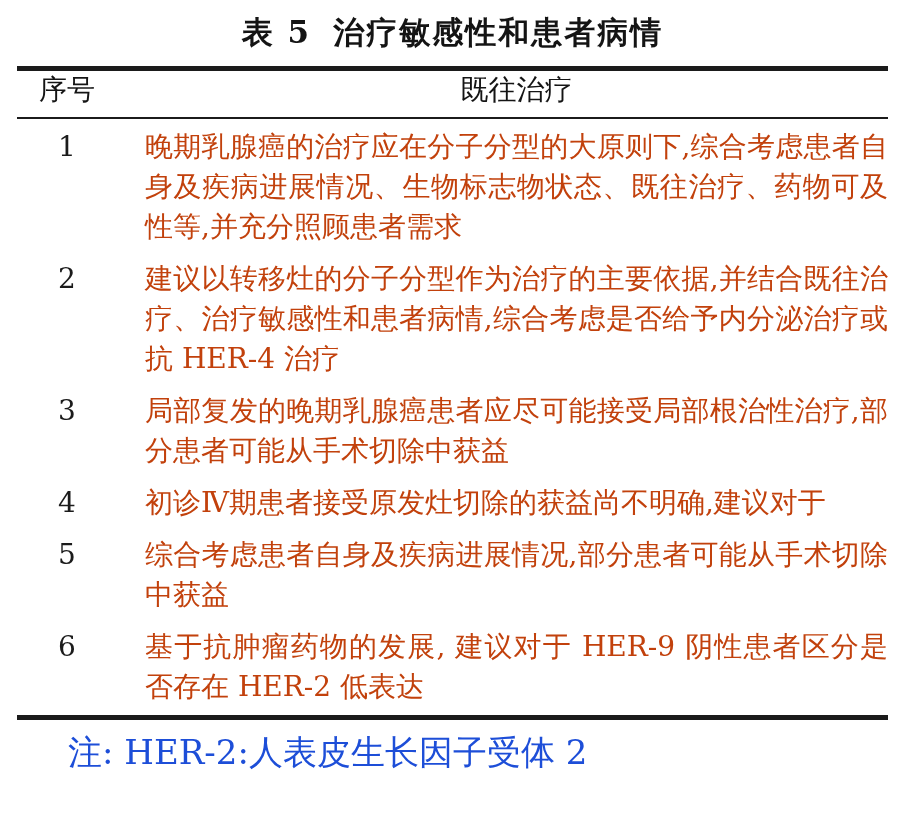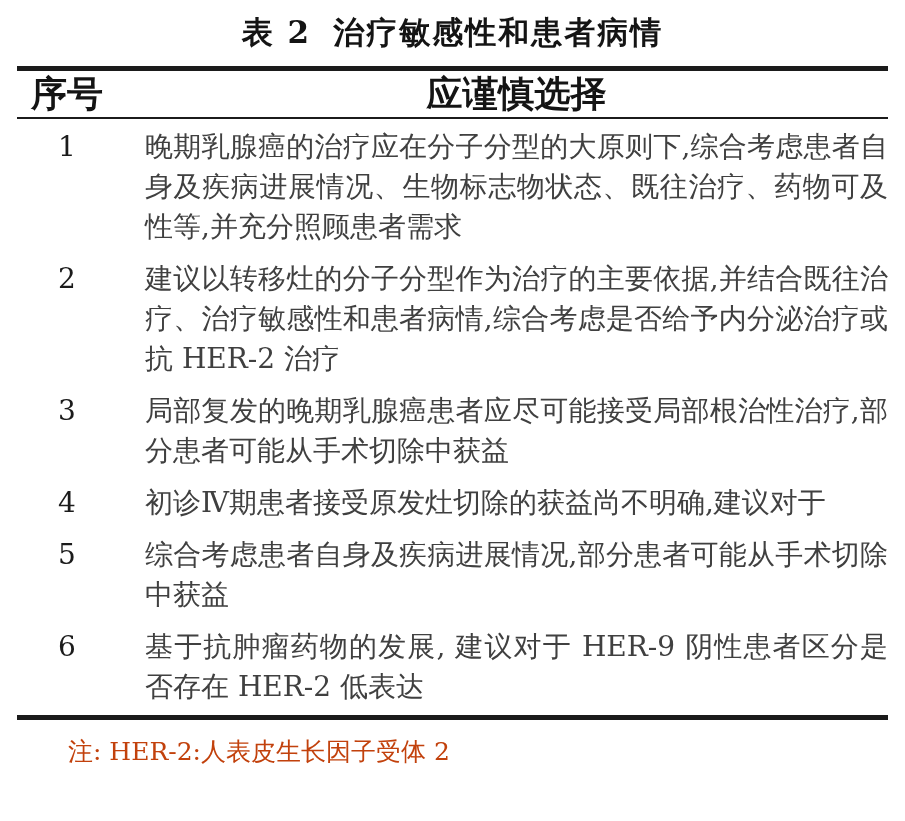--- a/index.html
+++ b/index.html
@@ -30,25 +30,23 @@
   .title-label {
     margin-right: 22px;
   }
   .tbl {
     margin: 0 17px;
     border-top: 5px solid #1b1b1b;
   }
   .thead {
     height: 46px;
     display: flex;
-    align-items: center;
     border-bottom: 2px solid #1b1b1b;
-    font-size: 36px;
+    font-size: 28px;
     color: #141414;
-    font-weight: bold;
   }
   .col-no {
     width: 100px;
     flex: 0 0 100px;
     text-align: center;
   }
   .col-content {
     flex: 1;
     margin-left: 28px;
   }
@@ -77,56 +75,56 @@
     color: #1b1b1b;
   }
   .cell-content {
     flex: 1;
     margin-left: 28px;
     font-size: 28px;
     line-height: 40px;
     text-align: justify;
     text-align-last: left;
     text-justify: inter-character;
-    color: #404040;
+    color: #c2410c;
   }
   .note {
     margin: 12px 17px 16px 68px;
-    font-size: 25px;
+    font-size: 34px;
     line-height: 40px;
-    color: #c2410c;
+    color: #1d4ed8;
   }
 </style>
 </head>
 <body>
 
 <div class="page">
 
   <div class="title-row">
-    <span class="title-label">表 2</span>
+    <span class="title-label">表 5</span>
     <span class="title-text">治疗敏感性和患者病情</span>
   </div>
 
   <div class="tbl">
 
     <div class="thead">
       <div class="col-no">序号</div>
-      <div class="col-content">应谨慎选择</div>
+      <div class="col-content">既往治疗</div>
     </div>
 
     <div class="tbody">
 
       <div class="trow">
         <div class="cell-no">1</div>
         <div class="cell-content">晚期乳腺癌的治疗应在分子分型的大原则下,综合考虑患者自身及疾病进展情况、生物标志物状态、既往治疗、药物可及性等,并充分照顾患者需求</div>
       </div>
 
       <div class="trow">
         <div class="cell-no">2</div>
-        <div class="cell-content">建议以转移灶的分子分型作为治疗的主要依据,并结合既往治疗、治疗敏感性和患者病情,综合考虑是否给予内分泌治疗或抗 HER-2 治疗</div>
+        <div class="cell-content">建议以转移灶的分子分型作为治疗的主要依据,并结合既往治疗、治疗敏感性和患者病情,综合考虑是否给予内分泌治疗或抗 HER-4 治疗</div>
       </div>
 
       <div class="trow">
         <div class="cell-no">3</div>
         <div class="cell-content">局部复发的晚期乳腺癌患者应尽可能接受局部根治性治疗,部分患者可能从手术切除中获益</div>
       </div>
 
       <div class="trow">
         <div class="cell-no">4</div>
         <div class="cell-content">初诊Ⅳ期患者接受原发灶切除的获益尚不明确,建议对于</div>

